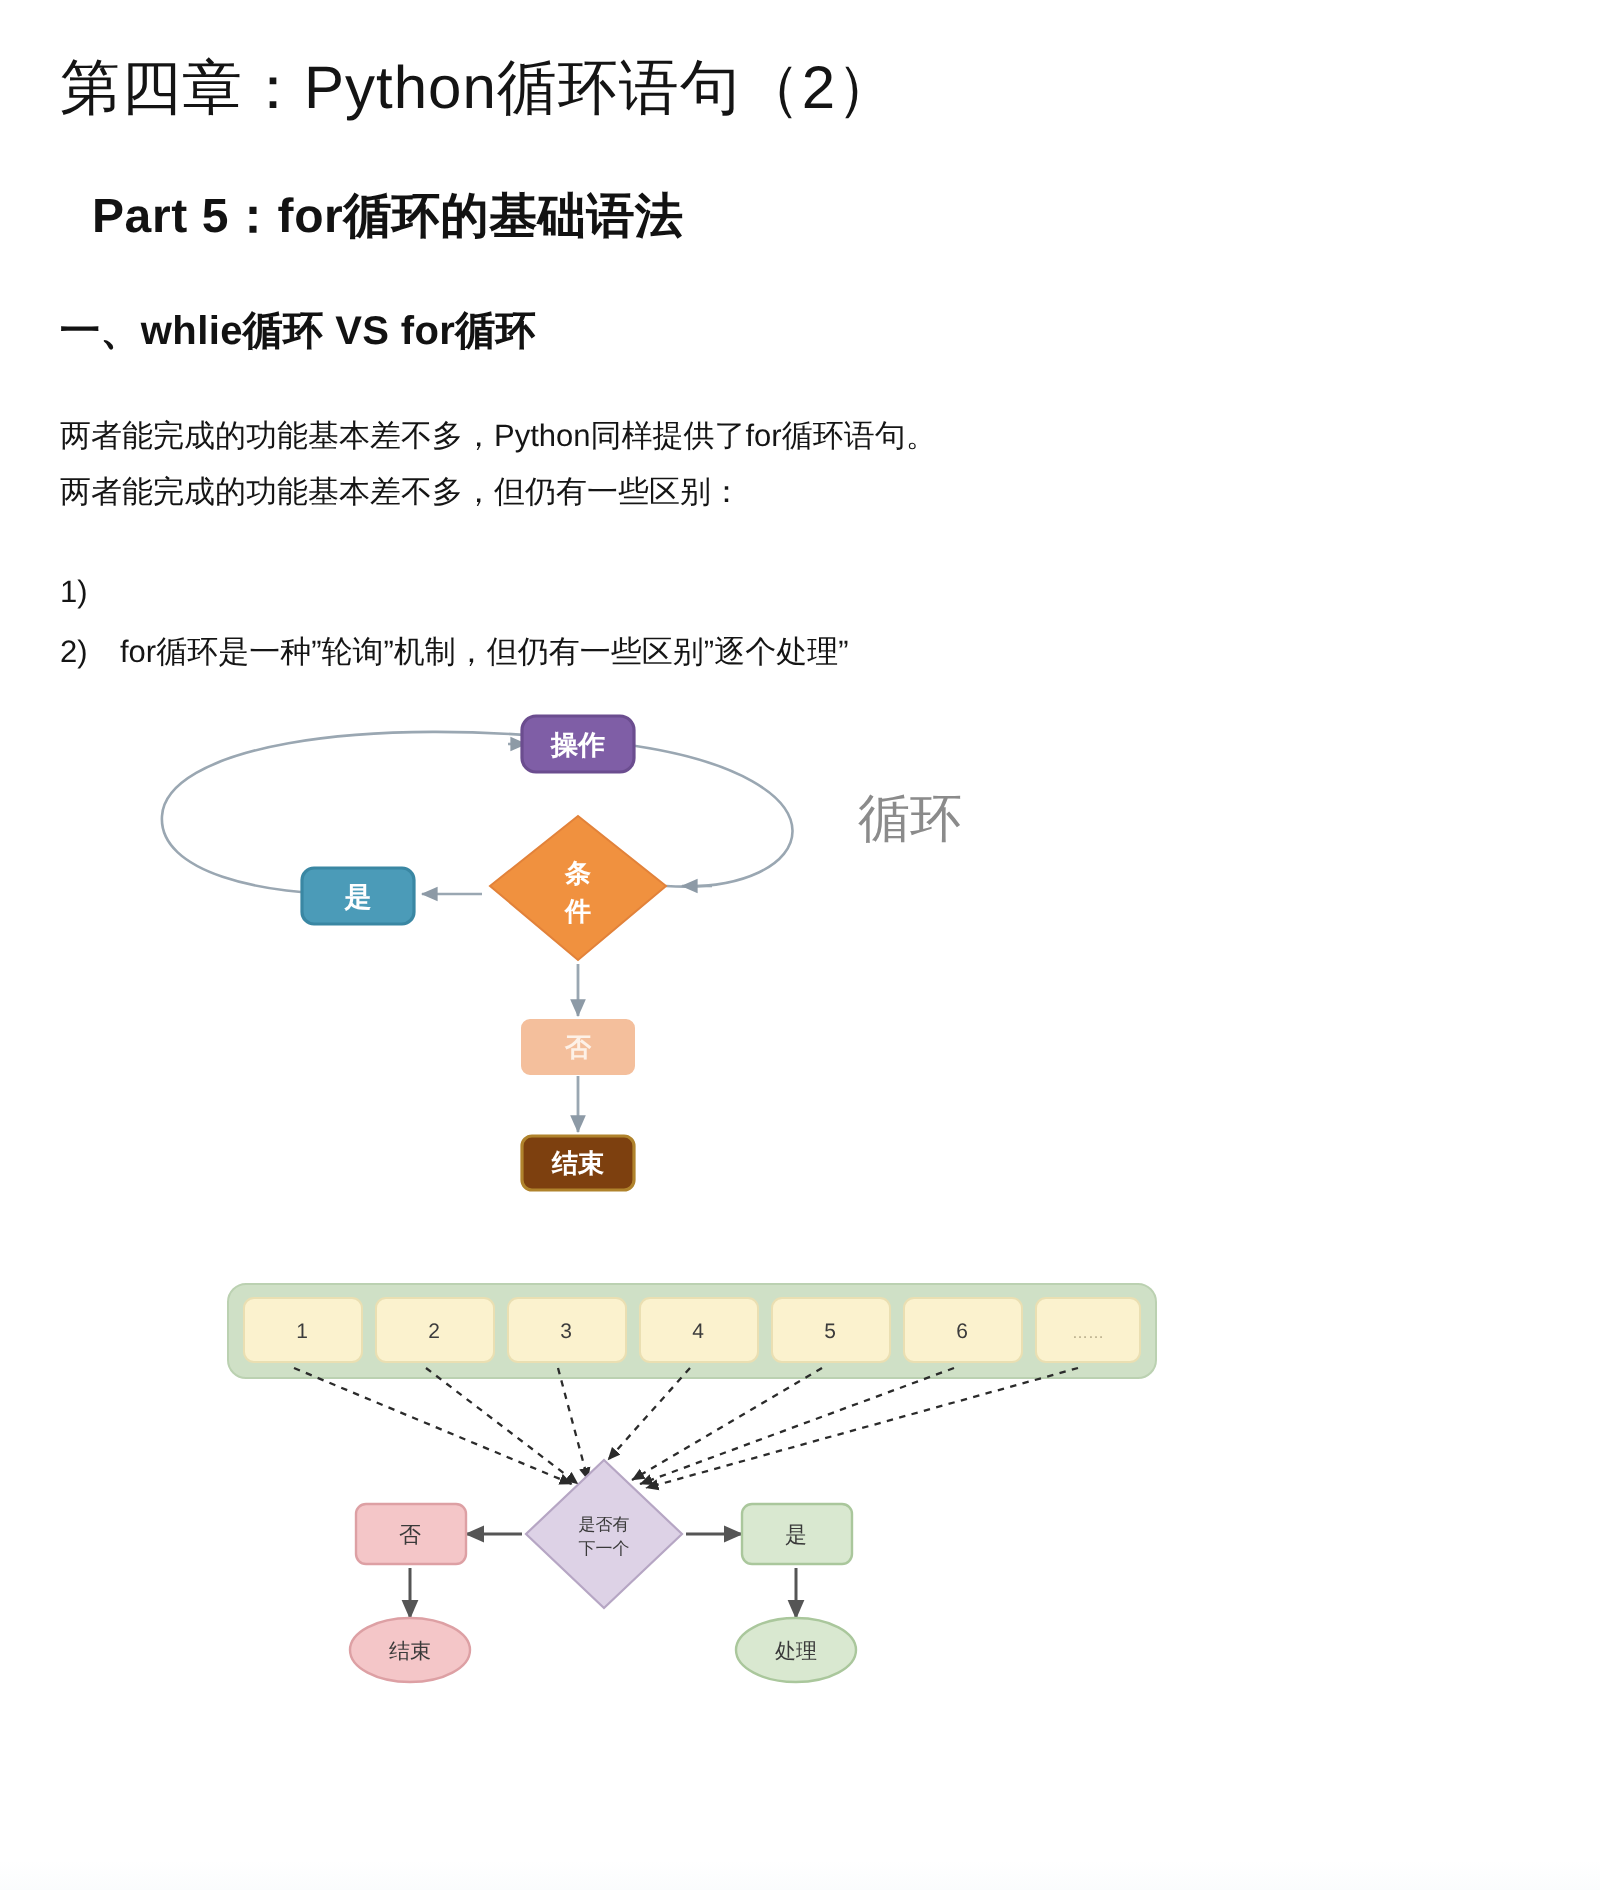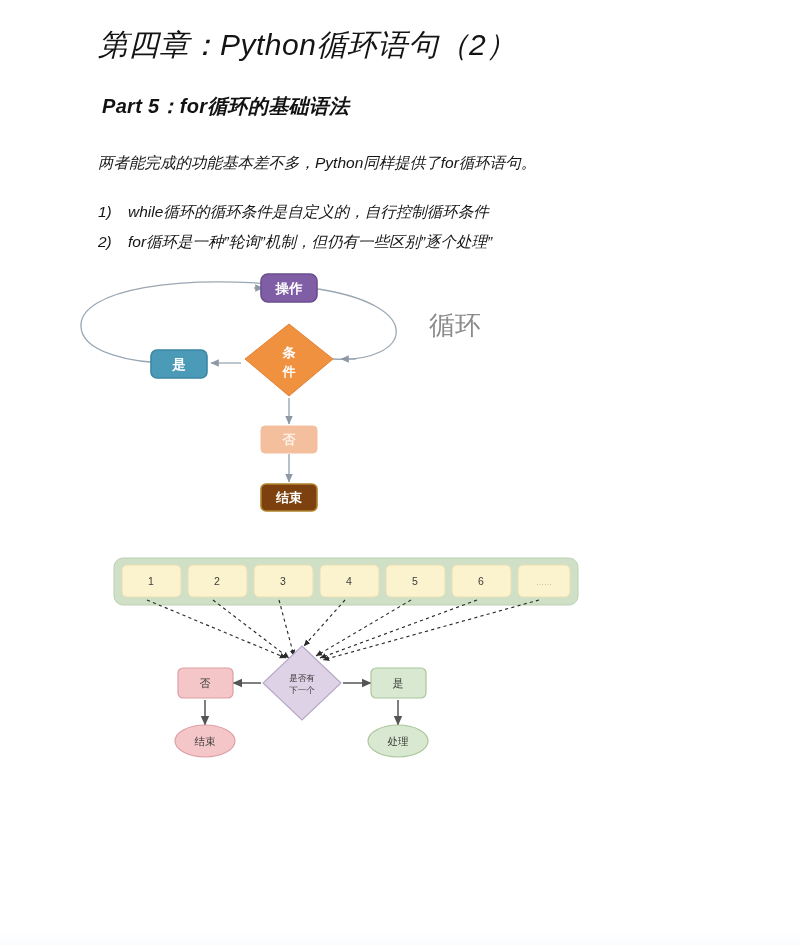--- a/index.html
+++ b/index.html
@@ -20,39 +20,38 @@
   .page {
     position: relative;
     width: 800px;
     height: 945px;
     box-sizing: border-box;
     padding: 0;
   }
 
   
   .text-block {
-    padding: 26px 60px 0 98px;
-    font-style: italic;
+    padding: 26px 60px 0 30px;
   }
 
   .chapter-title {
     font-size: 30px;
     font-weight: 400;
     letter-spacing: 0.5px;
     line-height: 1.25;
     margin: 0 0 30px 0;
     color: #141414;
   }
 
   .part-title {
-    font-size: 20px;
+    font-size: 24px;
     font-weight: 700;
     letter-spacing: 0.3px;
     line-height: 1.25;
-    margin: 0 0 30px 4px;
+    margin: 0 0 30px 16px;
     color: #121212;
   }
 
   .section-title {
     font-size: 20px;
     font-weight: 700;
     letter-spacing: 0.2px;
     line-height: 1.25;
     margin: 0 0 26px 0;
     color: #121212;
@@ -111,27 +110,28 @@
 <body>
 
 <div class="page">
 
   <div class="text-block">
 
     <h1 class="chapter-title">第四章：Python循环语句（2）</h1>
 
     <h2 class="part-title">Part 5：for循环的基础语法</h2>
 
+    <h3 class="section-title">一、whlie循环 VS for循环</h3>
 
     <p class="para">两者能完成的功能基本差不多，Python同样提供了for循环语句。</p>
+    <p class="para">两者能完成的功能基本差不多，但仍有一些区别：</p>
 
     <ul class="ol-list">
       <li>
         <span class="ol-num">1)</span>
-        <span>while循环的循环条件是自定义的，自行控制循环条件</span>
       </li>
       <li>
         <span class="ol-num">2)</span>
         <span>for循环是一种”轮询”机制，但仍有一些区别”逐个处理”</span>
       </li>
     </ul>
   </div>
 
   <div class="figure">
 

